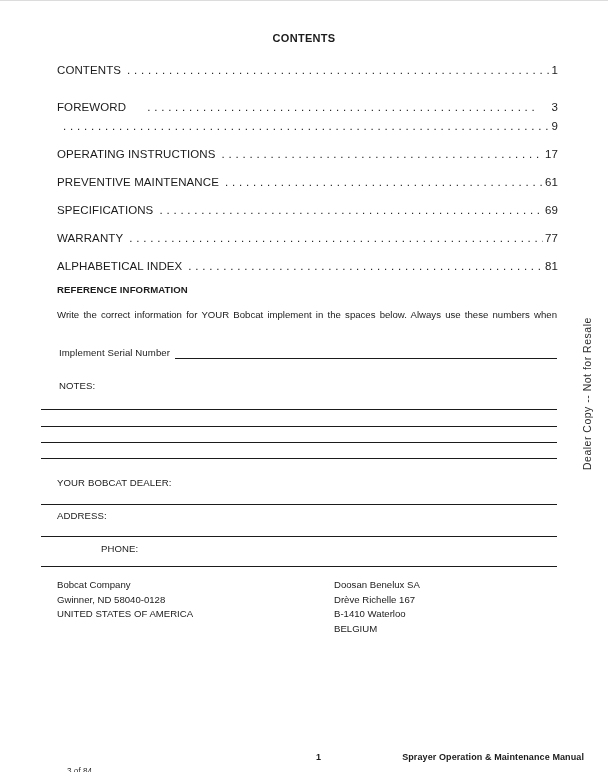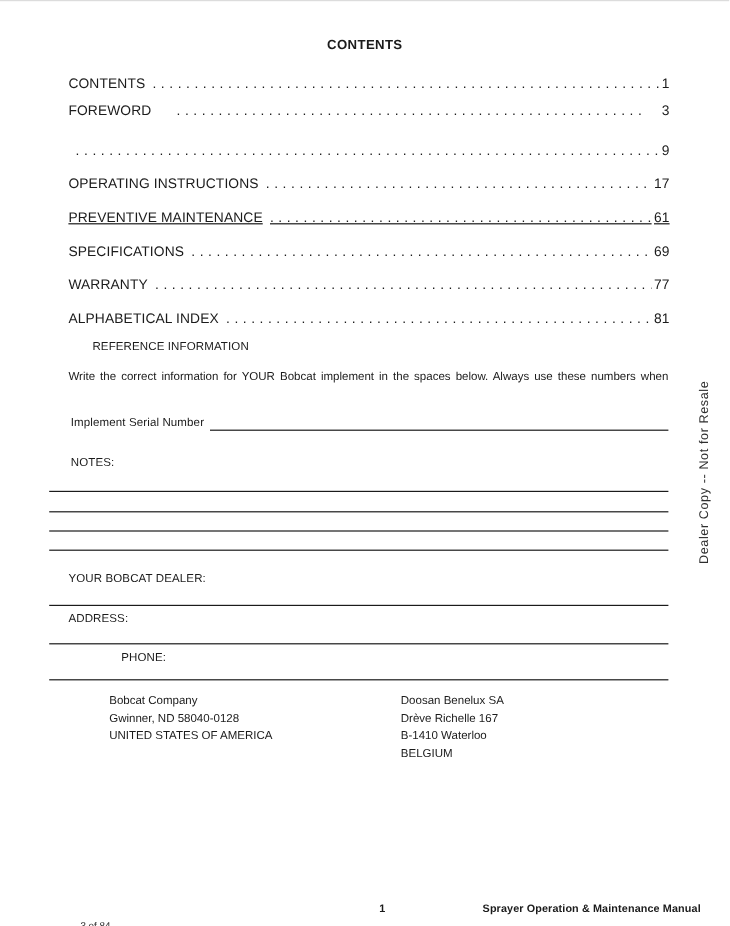--- a/index.html
+++ b/index.html
@@ -16,31 +16,31 @@
 
   
   .toc-row {
     position:absolute; left:57px; width:501px; display:flex; align-items:baseline;
     font-size:11.5px; letter-spacing:0.1px; white-space:nowrap;
   }
   .toc-label { flex:0 0 auto; }
   .toc-leader { flex:1 1 auto; overflow:hidden; margin:0 2px 0 6px; letter-spacing:0.3px; }
   .toc-page { flex:0 0 auto; }
 
-  .sec-heading { position:absolute; left:57px; top:284px; font-size:9.6px; font-weight:normal; letter-spacing:0.1px;margin-left:20px; }
+  .sec-heading { position:absolute; left:57px; top:284px; font-size:9.6px; font-weight:bold; letter-spacing:0.1px; }
 
   .para { position:absolute; left:57px; top:308px; width:500px; font-size:9.6px; line-height:13px; }
   .para .just { text-align:justify; text-align-last:justify; }
 
   .field-label { position:absolute; font-size:9.6px; letter-spacing:0.1px; }
   .h-rule { position:absolute; height:1px; background:#1b1b1b; }
   .rule-full { left:41px; width:516px; }
 
   .addr-col { position:absolute; top:578px; font-size:9.6px; line-height:14.6px; }
-  .addr-left { left:57px;margin-left:34px; }
+  .addr-left { left:57px; }
   .addr-right { left:334px; }
 
   .side-note {
     position:absolute; left:577px; top:308px; width:20px; height:172px;
     writing-mode:vertical-rl; transform:rotate(180deg);
     display:flex; align-items:center; justify-content:center;
     font-size:10.5px; letter-spacing:0.5px; color:#2d2d2d; white-space:nowrap;
   }
 
   .footer-page  { position:absolute; top:752px; left:300px; width:37px; text-align:center; font-weight:bold; font-size:9px; }
@@ -54,35 +54,35 @@
   <div class="top-edge"></div>
 
   <div class="doc-title">CONTENTS</div>
 
   <div id="toc-list">
       <div class="toc-row" style="top: 63.5px;">
         <span class="toc-label">CONTENTS</span>
         <span class="toc-leader">. . . . . . . . . . . . . . . . . . . . . . . . . . . . . . . . . . . . . . . . . . . . . . . . . . . . . . . . . . . . . . . . . . . . . . . . . . . . . . . . . . . . . . . . . . . . . . . </span>
         <span class="toc-page">1</span>
       </div>
-      <div class="toc-row" style="top: 87px; gap: 15px;">
+      <div class="toc-row" style="top: 101px; gap: 15px;">
         <span class="toc-label">FOREWORD</span>
         <span class="toc-leader">. . . . . . . . . . . . . . . . . . . . . . . . . . . . . . . . . . . . . . . . . . . . . . . . . . . . . . . . . . . . . . . . . . . . . . . . . . . . . . . . . . . . . . . . . . . . . . . </span>
         <span class="toc-page">3</span>
       </div>
       <div class="toc-row" style="top: 119.6px;">
         <span class="toc-leader">. . . . . . . . . . . . . . . . . . . . . . . . . . . . . . . . . . . . . . . . . . . . . . . . . . . . . . . . . . . . . . . . . . . . . . . . . . . . . . . . . . . . . . . . . . . . . . . </span>
         <span class="toc-page">9</span>
       </div>
       <div class="toc-row" style="top: 147.7px;">
         <span class="toc-label">OPERATING INSTRUCTIONS</span>
         <span class="toc-leader">. . . . . . . . . . . . . . . . . . . . . . . . . . . . . . . . . . . . . . . . . . . . . . . . . . . . . . . . . . . . . . . . . . . . . . . . . . . . . . . . . . . . . . . . . . . . . . . </span>
         <span class="toc-page">17</span>
       </div>
-      <div class="toc-row" style="top: 175.8px; text-decoration: underline;">
+      <div class="toc-row" style="top: 175.8px;">
         <span class="toc-label">PREVENTIVE MAINTENANCE</span>
         <span class="toc-leader">. . . . . . . . . . . . . . . . . . . . . . . . . . . . . . . . . . . . . . . . . . . . . . . . . . . . . . . . . . . . . . . . . . . . . . . . . . . . . . . . . . . . . . . . . . . . . . . </span>
         <span class="toc-page">61</span>
       </div>
       <div class="toc-row" style="top: 203.8px;">
         <span class="toc-label">SPECIFICATIONS</span>
         <span class="toc-leader">. . . . . . . . . . . . . . . . . . . . . . . . . . . . . . . . . . . . . . . . . . . . . . . . . . . . . . . . . . . . . . . . . . . . . . . . . . . . . . . . . . . . . . . . . . . . . . . </span>
         <span class="toc-page">69</span>
       </div>
       <div class="toc-row" style="top: 231.9px;">

